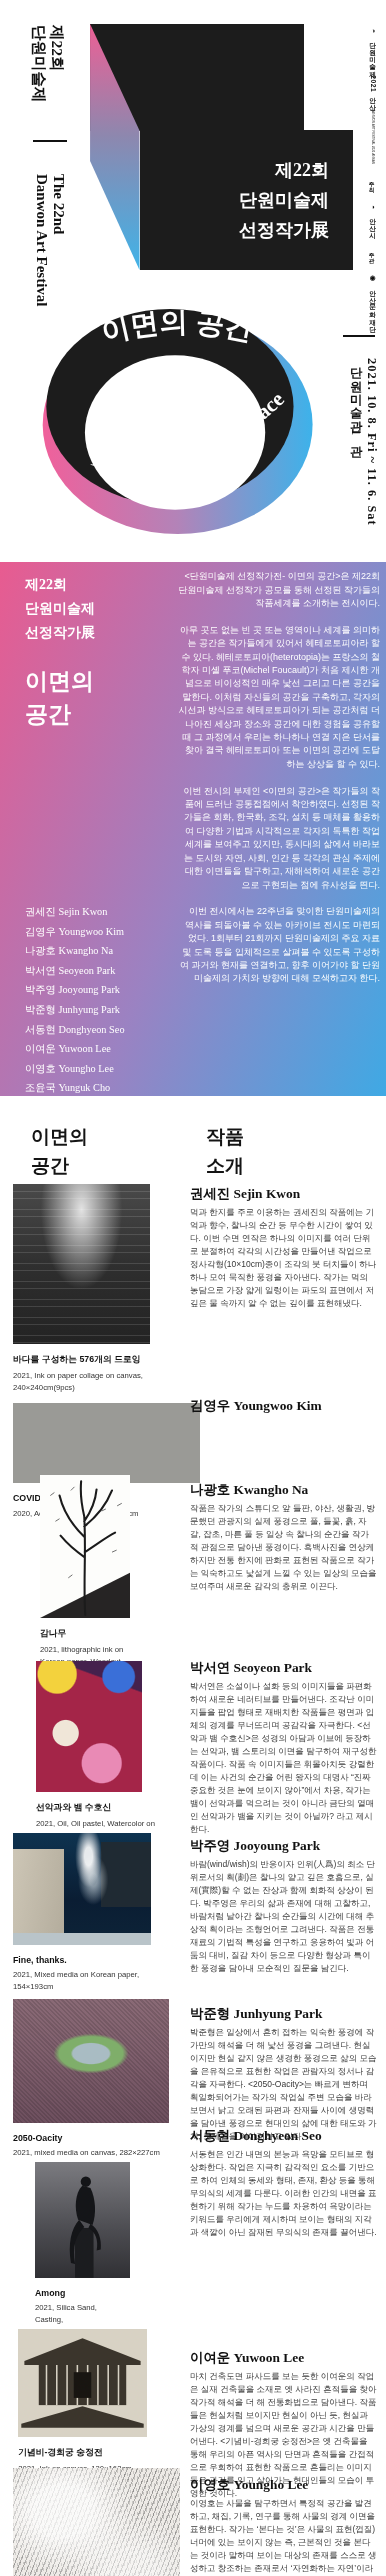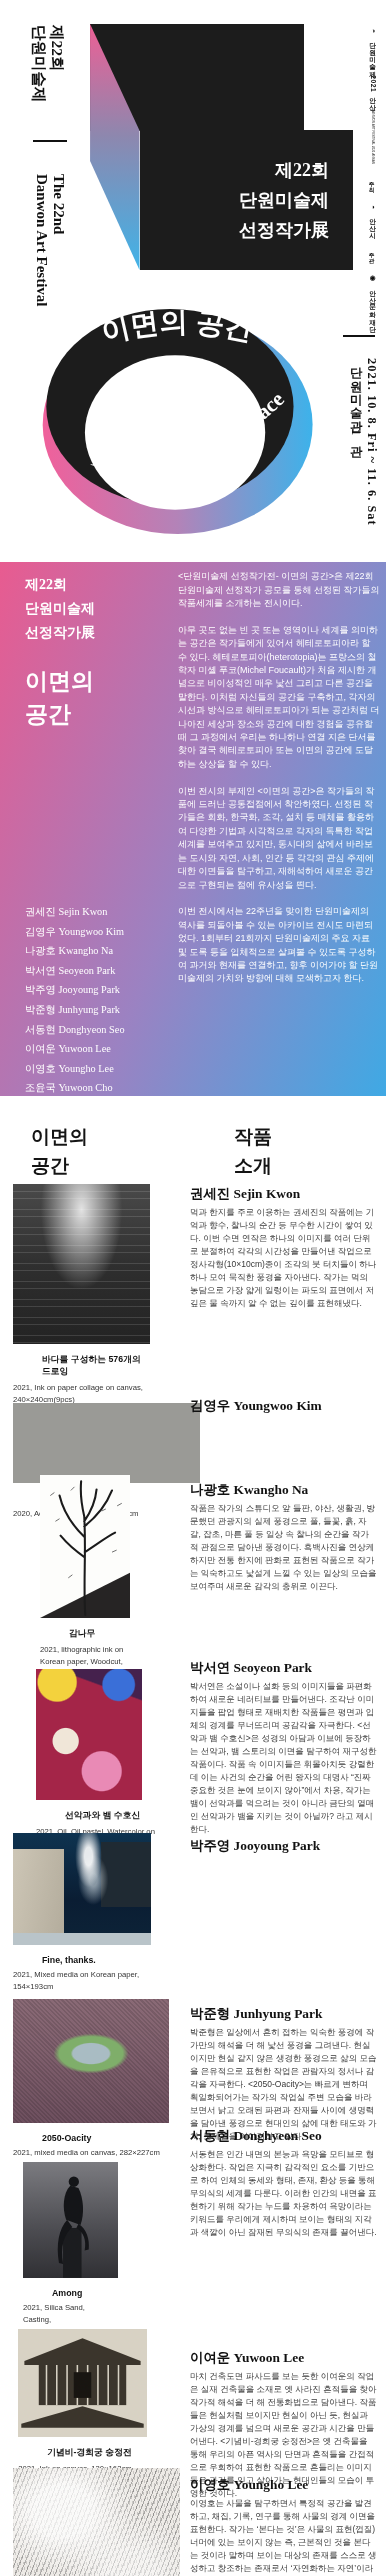--- a/index.html
+++ b/index.html
@@ -34,28 +34,28 @@
   
   .intro{position:absolute;left:0;top:562px;width:386px;height:534px;
          background:linear-gradient(112deg,#e85b90 0%,#9b82c2 52%,#3fa9e4 100%);}
   .intro-title{position:absolute;left:25px;top:11.3px;color:#fff;font-family:"Liberation Serif",serif;
                font-weight:bold;font-size:14px;line-height:24px;}
   .intro-sub{position:absolute;left:25px;top:103px;color:#fff;font-family:"Liberation Serif",serif;
              font-weight:bold;font-size:23px;line-height:33px;}
   .intro-artists{position:absolute;left:25px;top:340px;margin:0;padding:0;list-style:none;
                  color:#fff;font-family:"Liberation Serif",serif;font-size:10.3px;line-height:19.6px;}
   .intro-paras{position:absolute;left:178px;top:8.2px;width:202px;color:#fff;}
-  .intro-paras p{margin:0 0 13.4px 0;font-size:9px;line-height:13.4px;}
+  .intro-paras p{margin:0 0 13.4px 0;font-size:9px;line-height:13.4px;text-align:right;}
 
   
   .works-head{position:absolute;font-family:"Liberation Serif",serif;font-weight:bold;
               font-size:19px;line-height:29px;color:#141414;}
   .wblock{position:absolute;left:13px;width:363px;}
   .art{position:relative;overflow:hidden;}
-  .capt{font-size:8.8px;font-weight:bold;color:#111;margin-top:10.3px;margin-left:29px;}
+  .capt{font-size:8.8px;font-weight:bold;color:#111;margin-top:10.3px;}
   .capd{font-size:7.7px;color:#333;margin-top:4.1px;line-height:12px;}
   .wright{position:absolute;left:177px;top:0;width:187px;}
   .wname{font-family:"Liberation Serif",serif;font-weight:bold;font-size:13.4px;color:#111;}
   .wdesc{margin-top:3px;font-size:8.5px;line-height:13px;color:#3a3a3a;}
 
   
   .art1{background:
       radial-gradient(ellipse at 50% 16%, rgba(255,255,255,.85), rgba(255,255,255,0) 42%),
       repeating-linear-gradient(180deg, rgba(255,255,255,.13) 0 0.5px, rgba(0,0,0,0) 0.5px 3.6px),
       linear-gradient(180deg,#4a4a4a 0%,#2d2d2d 55%,#232323 100%);}
@@ -180,35 +180,35 @@
     <ul class="intro-artists" id="artist-list">
         <li>권세진 Sejin Kwon</li>
         <li>김영우 Youngwoo Kim</li>
         <li>나광호 Kwangho Na</li>
         <li>박서연 Seoyeon Park</li>
         <li>박주영 Jooyoung Park</li>
         <li>박준형 Junhyung Park</li>
         <li>서동현 Donghyeon Seo</li>
         <li>이여운 Yuwoon Lee</li>
         <li>이영호 Youngho Lee</li>
-        <li>조윤국 Yuwoon Cho</li>
+        <li>조윤국 Yunguk Cho</li>
       </ul>
     <div class="intro-paras" id="intro-paras">
         <p>&lt;단원미술제 선정작가전- 이면의 공간&gt;은 제22회 단원미술제 선정작가 공모를 통해 선정된 작가들의 작품세계를 소개하는 전시이다.</p>
         <p>아무 곳도 없는 빈 곳 또는 영역이나 세계를 의미하는 공간은 작가들에게 있어서 헤테로토피아라 할 수 있다. 헤테로토피아(heterotopia)는 프랑스의 철학자 미셸 푸코(Michel Foucault)가 처음 제시한 개념으로 비이성적인 매우 낯선 그리고 다른 공간을 말한다. 이처럼 자신들의 공간을 구축하고, 각자의 시선과 방식으로 헤테로토피아가 되는 공간처럼 더 나아진 세상과 장소와 공간에 대한 경험을 공유할 때 그 과정에서 우리는 하나하나 연결 지은 단서를 찾아 결국 헤테로토피아 또는 이면의 공간에 도달하는 상상을 할 수 있다.</p>
         <p>이번 전시의 부제인 &lt;이면의 공간&gt;은 작가들의 작품에 드러난 공통접점에서 착안하였다. 선정된 작가들은 회화, 한국화, 조각, 설치 등 매체를 활용하여 다양한 기법과 시각적으로 각자의 독특한 작업세계를 보여주고 있지만, 동시대의 삶에서 바라보는 도시와 자연, 사회, 인간 등 각각의 관심 주제에 대한 이면들을 탐구하고, 재해석하여 새로운 공간으로 구현되는 점에 유사성을 띈다.</p>
         <p>이번 전시에서는 22주년을 맞이한 단원미술제의 역사를 되돌아볼 수 있는 아카이브 전시도 마련되었다. 1회부터 21회까지 단원미술제의 주요 자료 및 도록 등을 입체적으로 살펴볼 수 있도록 구성하여 과거와 현재를 연결하고, 향후 이어가야 할 단원미술제의 가치와 방향에 대해 모색하고자 한다.</p>
       </div>
   </div>
 
   <div class="works-head" style="left:31px;top:1122px;">
     <div>이면의</div>
     <div>공간</div>
   </div>
-  <div class="works-head" style="left:206px;top:1122px;margin-left:28px;">
+  <div class="works-head" style="left:206px;top:1122px;">
     <div>작품</div>
     <div>소개</div>
   </div>
   <div id="works-blocks">
       <div class="wblock" style="top: 1184px;">
         <div style="position: absolute; left: 0px; top: 0px; width: 137px;">
           <div class="art art1" style="width: 137px; height: 160px; margin-top: 0px;"></div>
           <div class="capt">바다를 구성하는 576개의 드로잉</div>
           <div class="capd">2021, Ink on paper collage on canvas, 240×240cm(9pcs)</div>
         </div>
@@ -238,21 +238,21 @@
             </svg></div>
           <div class="capt">감나무</div>
           <div class="capd">2021, lithographic ink on Korean paper, Woodcut, 162×120cm</div>
         </div>
         <div class="wright" style="top: 6.2px;">
           <div class="wname serif">나광호 Kwangho Na</div>
           <div class="wdesc">작품은 작가의 스튜디오 앞 들판, 야산, 생활권, 방문했던 관광지의 실제 풍경으로 풀, 들꽃, 흙, 자갈, 잡초, 마른 풀 등 일상 속 찰나의 순간을 작가적 관점으로 담아낸 풍경이다. 흑백사진을 연상케 하지만 전통 한지에 판화로 표현된 작품으로 작가는 익숙하고도 낯설게 느낄 수 있는 일상의 모습을 보여주며 새로운 감각의 층위로 이끈다.</div>
         </div>
       </div>
       <div class="wblock" style="top: 1653px;">
-        <div style="position: absolute; left: 23px; top: 16px; width: 120px;">
+        <div style="position: absolute; left: 23px; top: 8px; width: 120px;">
           <div class="art art4" style="width: 106px; height: 131px; margin-top: 0px;"></div>
           <div class="capt">선악과와 뱀 수호신</div>
           <div class="capd">2021, Oil, Oil pastel, Watercolor on canvas, 170×140cm</div>
         </div>
         <div class="wright" style="top: 6.2px;">
           <div class="wname serif">박서연 Seoyeon Park</div>
           <div class="wdesc">박서연은 소설이나 설화 등의 이미지들을 파편화하여 새로운 네러티브를 만들어낸다. 조각난 이미지들을 팝업 형태로 재배치한 작품들은 평면과 입체의 경계를 무너뜨리며 공감각을 자극한다. &lt;선악과 뱀 수호신&gt;은 성경의 아담과 이브에 등장하는 선악과, 뱀 스토리의 이면을 탐구하여 재구성한 작품이다. 작품 속 이미지들은 휘몰아치듯 강렬한데 이는 사건의 순간을 어린 왕자의 대명사 “진짜 중요한 것은 눈에 보이지 않아”에서 차용, 작가는 뱀이 선악과를 먹으려는 것이 아니라 금단의 열매인 선악과가 뱀을 지키는 것이 아닐까? 라고 제시한다.</div>
         </div>
       </div>
       <div class="wblock" style="top: 1833px;">
@@ -261,35 +261,36 @@
             <div class="wall"></div>
             <div class="bldg"></div>
             <div class="bloom"></div>
             <div class="snow"></div>
           </div>
           <div class="capt">Fine, thanks.</div>
           <div class="capd">2021, Mixed media on Korean paper, 154×193cm</div>
         </div>
         <div class="wright" style="top: 3.6px;">
           <div class="wname serif">박주영 Jooyoung Park</div>
+          <div class="wdesc">바람(wind/wish)의 반응이자 인위(人爲)의 최소 단위로서의 획(劃)은 찰나의 얕고 깊은 호흡으로, 실제(實際)할 수 없는 잔상과 함께 회화적 상상이 된다. 박주영은 우리의 삶과 존재에 대해 고찰하고, 바람처럼 날아간 찰나의 순간들의 시간에 대해 추상적 획이라는 조형언어로 그려낸다. 작품은 전통재료의 기법적 특성을 연구하고 응용하여 빛과 어둠의 대비, 질감 차이 등으로 다양한 형상과 특이한 풍경을 담아내 모순적인 질문을 남긴다.</div>
         </div>
       </div>
       <div class="wblock" style="top: 1999px;">
         <div style="position: absolute; left: 0px; top: 0px; width: 156px;">
           <div class="art art6" style="width: 156px; height: 124px; margin-top: 0px;"></div>
           <div class="capt">2050-Oacity</div>
           <div class="capd">2021, mixed media on canvas, 282×227cm</div>
         </div>
         <div class="wright" style="top: 6.2px;">
           <div class="wname serif">박준형 Junhyung Park</div>
           <div class="wdesc">박준형은 일상에서 흔히 접하는 익숙한 풍경에 작가만의 해석을 더 해 낯선 풍경을 그려낸다. 현실이지만 현실 같지 않은 생경한 풍경으로 삶의 모습을 은유적으로 표현한 작업은 관람자의 정서나 감각을 자극한다. &lt;2050-Oacity&gt;는 빠르게 변하며 획일화되어가는 작가의 작업실 주변 모습을 바라보면서 낡고 오래된 파편과 잔재들 사이에 생명력을 담아낸 풍경으로 현대인의 삶에 대한 태도와 가치, 문제들을 이야기하고 있다.</div>
         </div>
       </div>
       <div class="wblock" style="top: 2127px;">
-        <div style="position: absolute; left: 10px; top: 0px; width: 89px;">
+        <div style="position: absolute; left: 22px; top: 0px; width: 89px;">
           <div class="art art7" style="width: 95px; height: 116px; margin-top: 35px;"><svg width="100%" height="100%" viewBox="0 0 185 225">
               <rect x="78" y="128" width="36" height="97" fill="#1b1c1f"></rect>
               <circle cx="99" cy="38" r="10" fill="#141518"></circle>
               <path d="M92,46 C78,60 76,90 84,112 L112,122 C120,100 118,70 108,50 Z" fill="#141518"></path>
               <path d="M86,112 C70,130 64,160 70,196 l8,2 C72,165 80,140 96,126 Z" fill="#141518"></path>
               <path d="M108,120 C124,130 130,150 128,170 l-8,2 C124,152 118,136 104,128 Z" fill="#141518"></path>
             </svg></div>
           <div class="capt">Among</div>
           <div class="capd">2021, Silica Sand, Casting, 80.9×32.7×50.7cm</div>
         </div>

